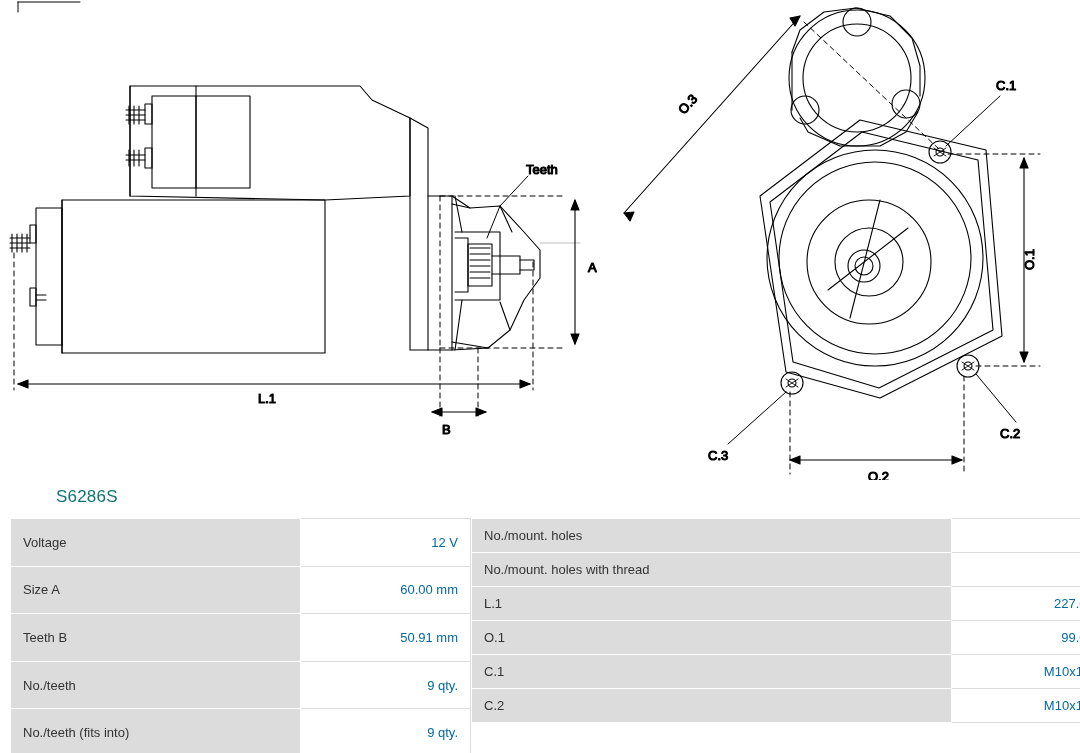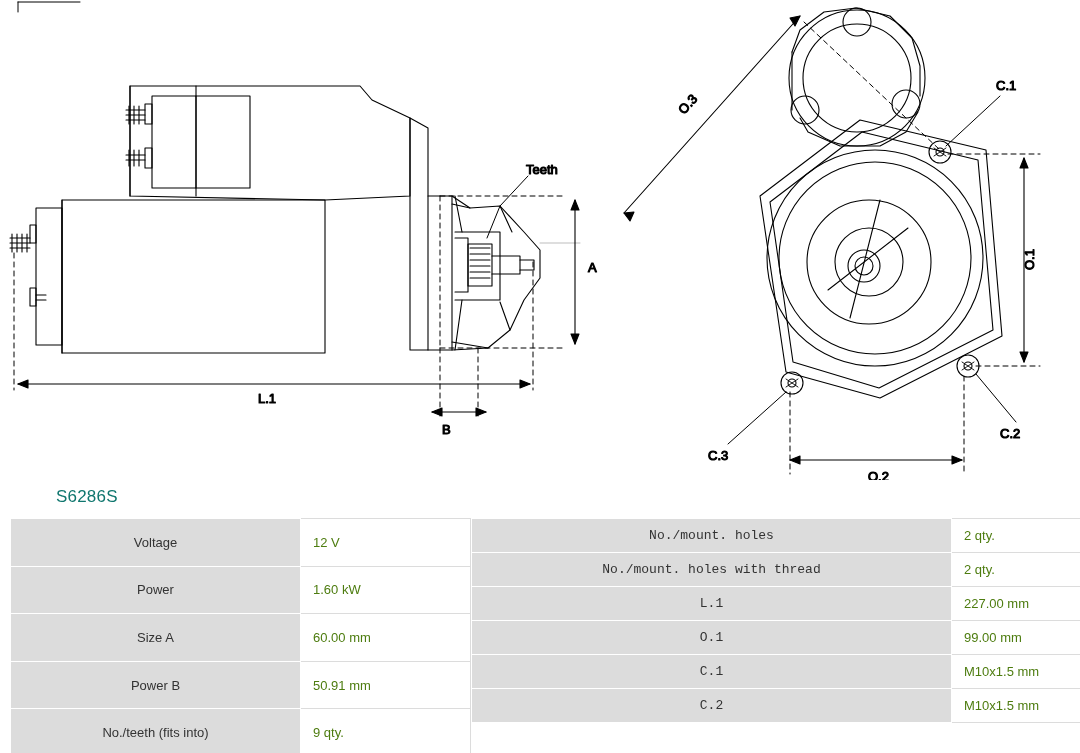--- a/index.html
+++ b/index.html
@@ -58,32 +58,32 @@
     border: 1px solid #ffffff;
     height: 33px;
     font-size: 13px;
     padding: 0 12px;
     background: #dcdcdc;
     vertical-align: middle;
     white-space: nowrap;
     overflow: hidden;
   }
   table.spec td.label {
-    text-align: center;
+    text-align: left;
     color: #333;
   }
   table.spec td.value {
-    text-align: left;
-    color: #4d7c0f;
+    text-align: right;
+    color: #0369a1;
     background: #ffffff;
     border: 1px solid #dcdcdc;
   }
   table.spec.left td.label { width: 265px; }
   table.spec.left td.value { width: 145px; }
-  table.spec.right td.label { width: 455px; font-family: Liberation Mono, monospace; }
+  table.spec.right td.label { width: 455px; }
   table.spec.right td.value { width: 155px; }
   table.spec tr.empty td {
     background: #ffffff;
     border: 1px solid #ffffff;
   }
   .dim-label {
     font-size: 13px;
     fill: #000;
     font-family: "Liberation Sans", sans-serif;
   }
@@ -247,30 +247,30 @@
   <div class="part-number">S6286S</div>
 
   <div class="spec-tables">
     <table class="spec left">
       <tbody>
         <tr>
           <td class="label">Voltage</td>
           <td class="value">12 V</td>
         </tr>
         <tr>
-          <td class="label">Power</td>
-          <td class="value">1.60 kW</td>
-        </tr>
-        <tr>
           <td class="label">Size A</td>
           <td class="value">60.00 mm</td>
         </tr>
         <tr>
-          <td class="label">Power B</td>
+          <td class="label">Teeth B</td>
           <td class="value">50.91 mm</td>
+        </tr>
+        <tr>
+          <td class="label">No./teeth</td>
+          <td class="value">9 qty.</td>
         </tr>
         <tr>
           <td class="label">No./teeth (fits into)</td>
           <td class="value">9 qty.</td>
         </tr>
       </tbody>
     </table>
 
     <table class="spec right">
       <tbody>

